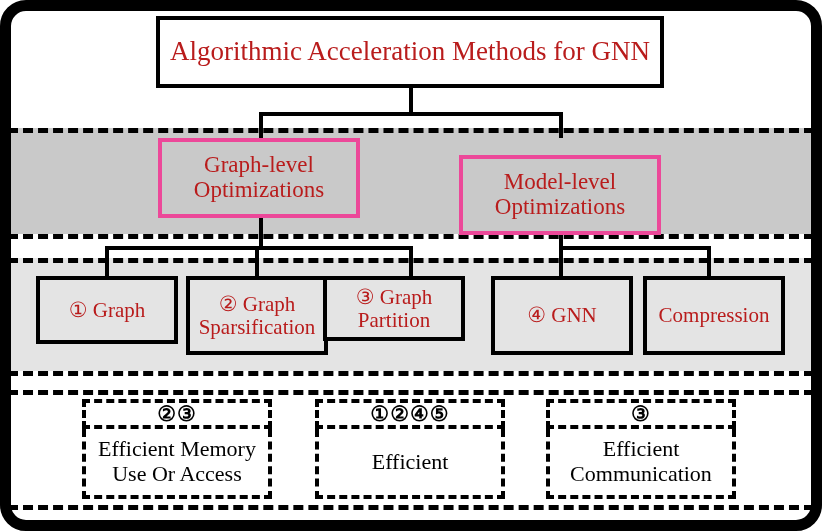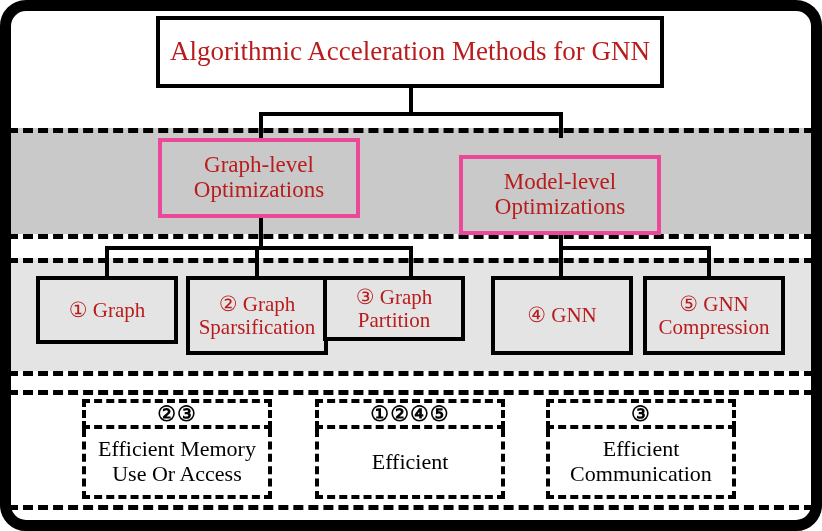--- a/index.html
+++ b/index.html
@@ -187,21 +187,20 @@
   </div>
 
   <div class="box box-leaf" style="left:491px; top:276px; width:142px; height:79px;">
     <span>
       <span class="twoline"><span>④</span>&nbsp;<span>GNN</span></span>
     </span>
   </div>
 
   <div class="box box-leaf" style="left:643px; top:276px; width:142px; height:79px;">
     <span>
-      <span class="twoline"><span>⑤</span>&nbsp;<span>GNN</span></span>
       <span class="twoline">Compression</span>
     </span>
   </div>
 
   <div class="grp" style="left:82px; top:399px; width:190px;">
     <div class="grp-head">②③</div>
     <div class="grp-body">
       <span>
         <span class="twoline">Efficient Memory</span>
         <span class="twoline">Use Or Access</span>

